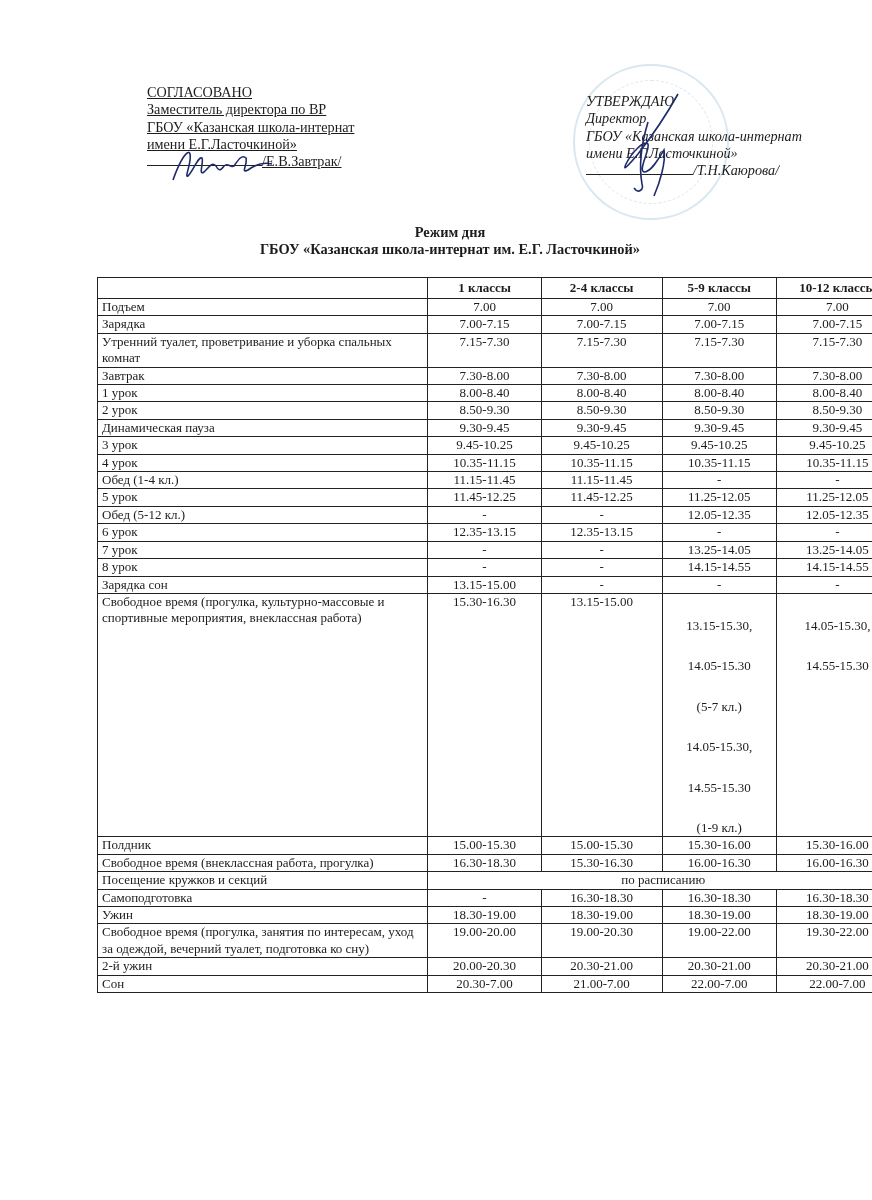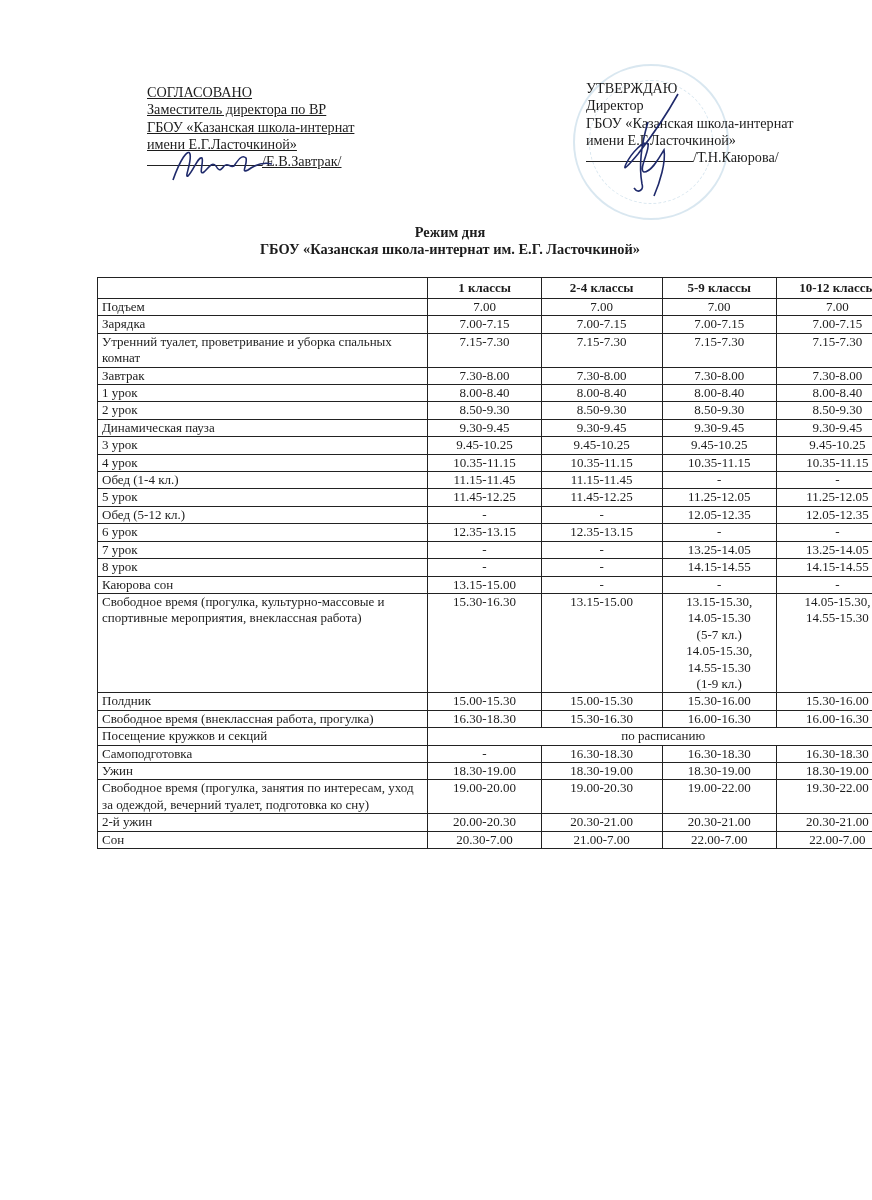--- a/index.html
+++ b/index.html
@@ -3,21 +3,21 @@
 <meta charset="utf-8">
 <style>
   html, body { margin: 0; padding: 0; }
   body {
     width: 872px; height: 1200px; background: #ffffff; position: relative; overflow: hidden;
     font-family: "Liberation Serif", "DejaVu Serif", serif; color: #1c1c1c;
   }
   .approval { position: absolute; font-size: 14.2px; line-height: 17.3px; }
   .approval .line { white-space: nowrap; }
   #agreed { left: 147px; top: 84px; text-decoration: underline; }
-  #approved { left: 586px; top: 80px; }
+  #approved { left: 586px; top: 93px; font-style: italic; }
   .sigline { display: inline-block; border-bottom: 1px solid #222; vertical-align: baseline; height: 12px; }
   #agreed .sigline { width: 115px; }
   #approved .sigline { width: 107px; }
   .signature { position: absolute; pointer-events: none; }
   .stamp { position: absolute; left: 573px; top: 64px; width: 156px; height: 156px; border-radius: 50%;
            border: 2px solid rgba(120,170,200,0.28); box-sizing: border-box; }
   .stamp::after { content: ""; position: absolute; left: 14px; top: 14px; right: 14px; bottom: 14px;
            border-radius: 50%; border: 1px dashed rgba(120,170,200,0.28); }
   .title { position: absolute; left: 0; width: 900px; text-align: center; font-weight: bold; font-size: 14.4px; line-height: 17px; }
   #title1 { top: 224px; }
@@ -30,21 +30,21 @@
     border: 1px solid #222; padding: 0 4px; vertical-align: top;
   }
   table.schedule th { font-weight: bold; text-align: center; height: 18px; padding-top: 2px; }
   table.schedule td.label { text-align: left; width: 286px; }
   table.schedule td.val { text-align: center; padding: 0 2px; }
   col.c0 { width: 294px; }
   col.c1 { width: 101px; }
   col.c2 { width: 108px; }
   col.c3 { width: 102px; }
   col.c4 { width: 109px; }
-  .multi span { display: block; }
+  .multi span { display: block; margin-top: 24px; }
 </style>
 </head>
 <body>
 
 <div class="stamp"></div>
 
 <div class="approval" id="agreed">
   <div class="line">СОГЛАСОВАНО</div>
   <div class="line">Заместитель директора по ВР</div>
   <div class="line">ГБОУ «Казанская школа-интернат</div>
@@ -186,21 +186,21 @@
         <td class="val">13.25-14.05</td>
       </tr>
       <tr>
         <td class="label">8 урок</td>
         <td class="val">-</td>
         <td class="val">-</td>
         <td class="val">14.15-14.55</td>
         <td class="val">14.15-14.55</td>
       </tr>
       <tr>
-        <td class="label">Каюрова сон</td>
+        <td class="label">Зарядка сон</td>
         <td class="val">13.15-15.00</td>
         <td class="val">-</td>
         <td class="val">-</td>
         <td class="val">-</td>
       </tr>
       <tr>
         <td class="label">Свободное время (прогулка, культурно-массовые и спортивные мероприятия, внеклассная работа)</td>
         <td class="val">15.30-16.30</td>
         <td class="val">13.15-15.00</td>
         <td class="val multi">

